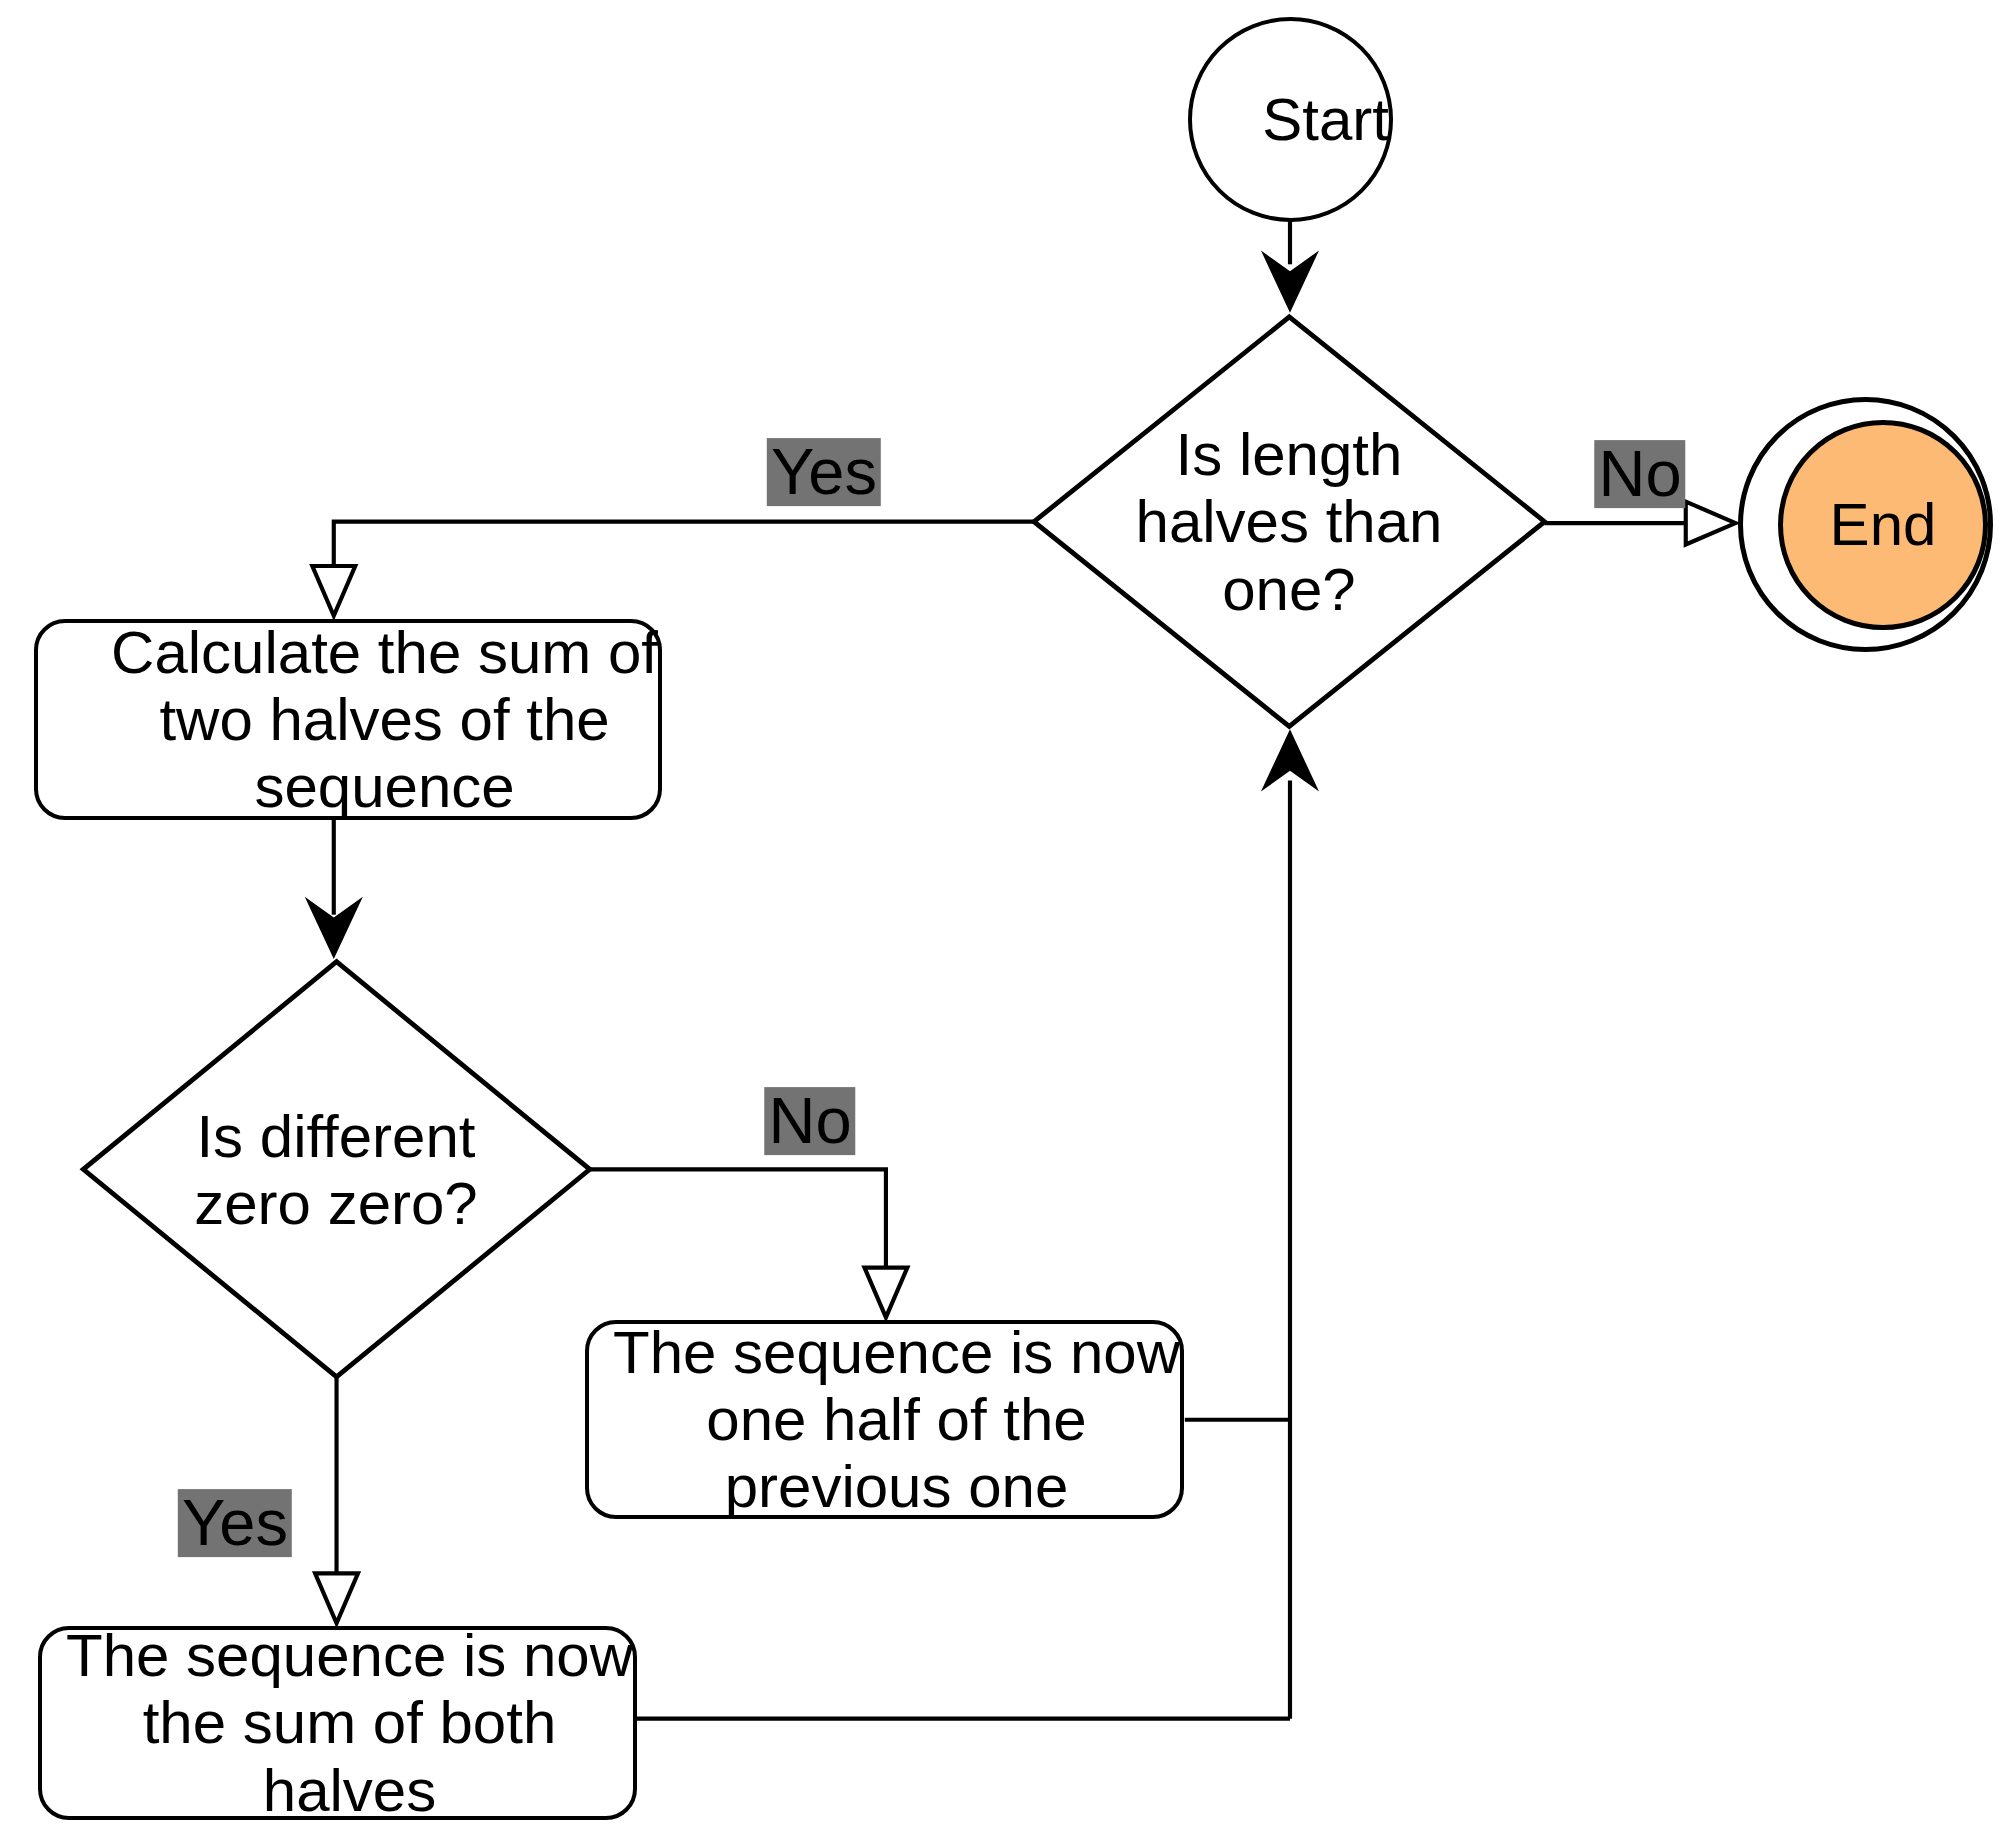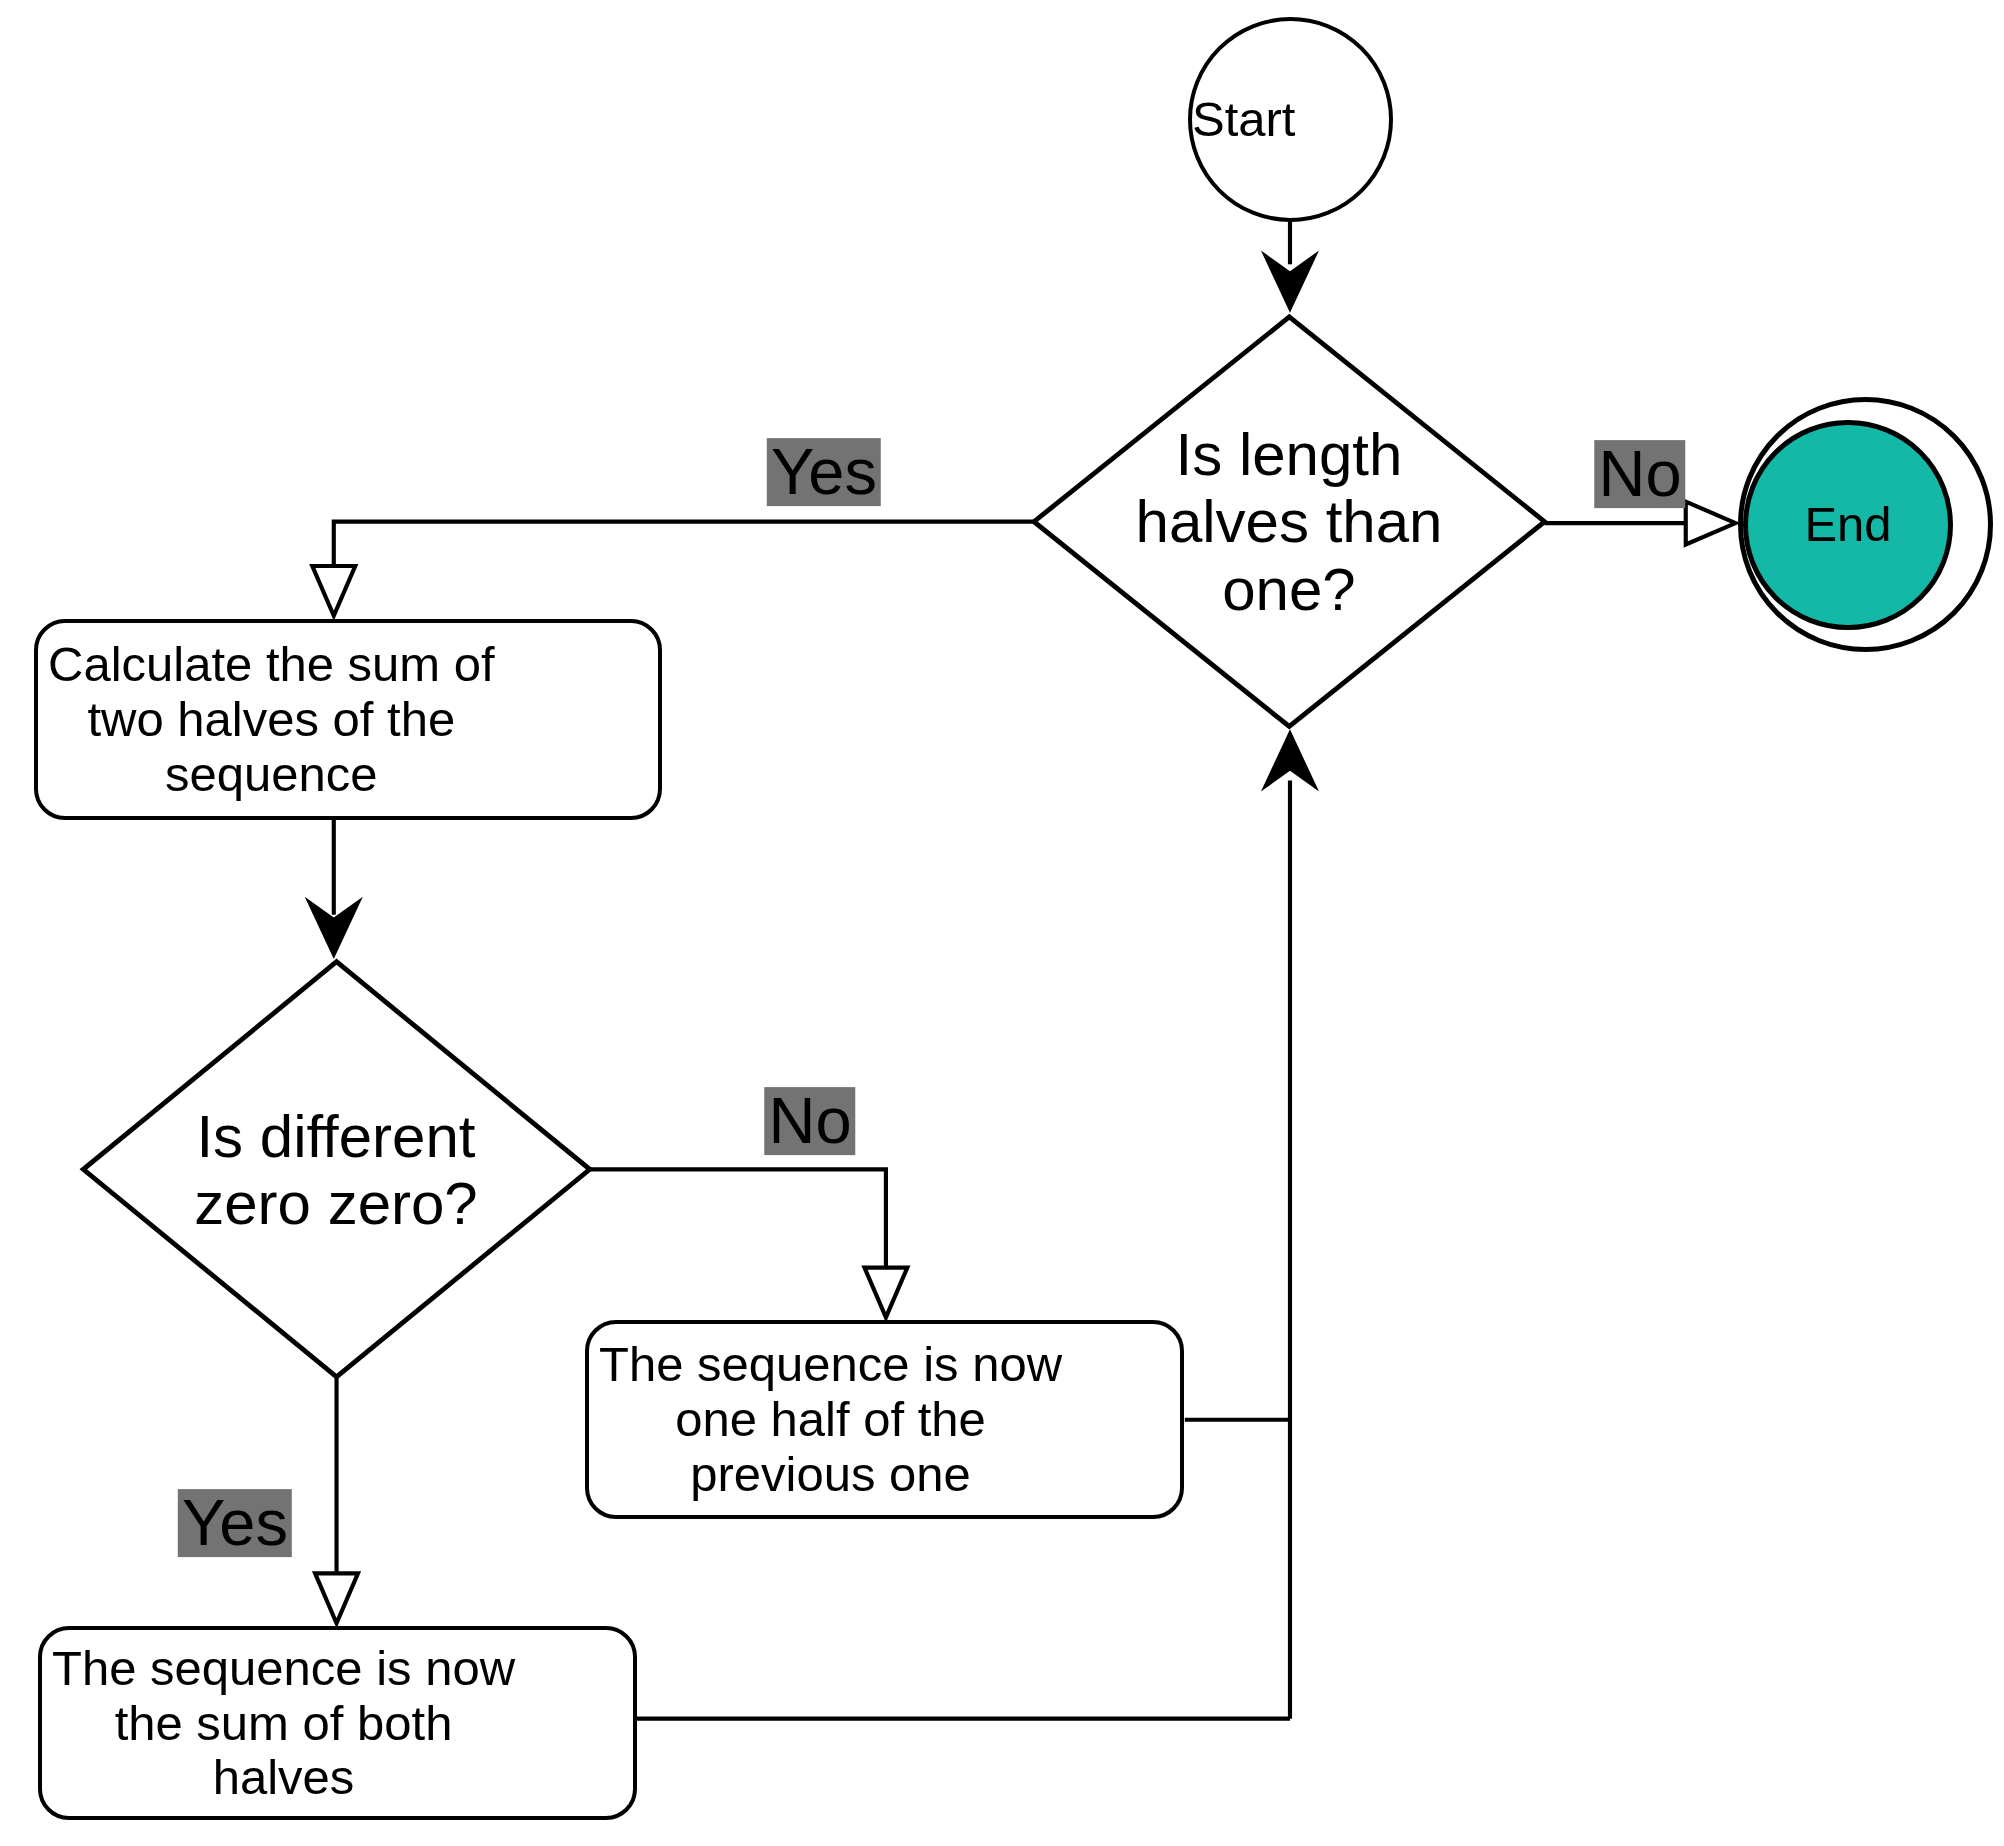--- a/index.html
+++ b/index.html
@@ -19,25 +19,25 @@
   svg.wires {
     position: absolute;
     left: 0; top: 0;
     width: 2005px;
     height: 1846px;
   }
   .node {
     position: absolute;
     display: flex;
     align-items: center;
-    justify-content: flex-start;
+    justify-content: flex-end;
     text-align: center;
     box-sizing: border-box;
     white-space: pre-line;
-    font-size: 49px;
+    font-size: 60px;
     line-height: 1.12;
     background: #ffffff;
   }
   .circle {
     border: 4.8px solid #000000;
     border-radius: 50%;
   }
   .dbl-outer {
     border: 5.5px solid #000000;
     border-radius: 50%;
@@ -45,21 +45,21 @@
   }
   .dbl-inner {
     width: 210px;
     height: 210px;
     border: 5.5px solid #000000;
     border-radius: 50%;
     display: flex;
     align-items: center;
     justify-content: center;
     box-sizing: border-box;
-    background: #14b8a6;
+    background: #fdba74;
   }
   .rbox {
     border: 4.8px solid #000000;
     border-radius: 31px;
     padding-left: 10px;
   }
   .diamond-label {
     position: absolute;
     display: flex;
     align-items: center;

